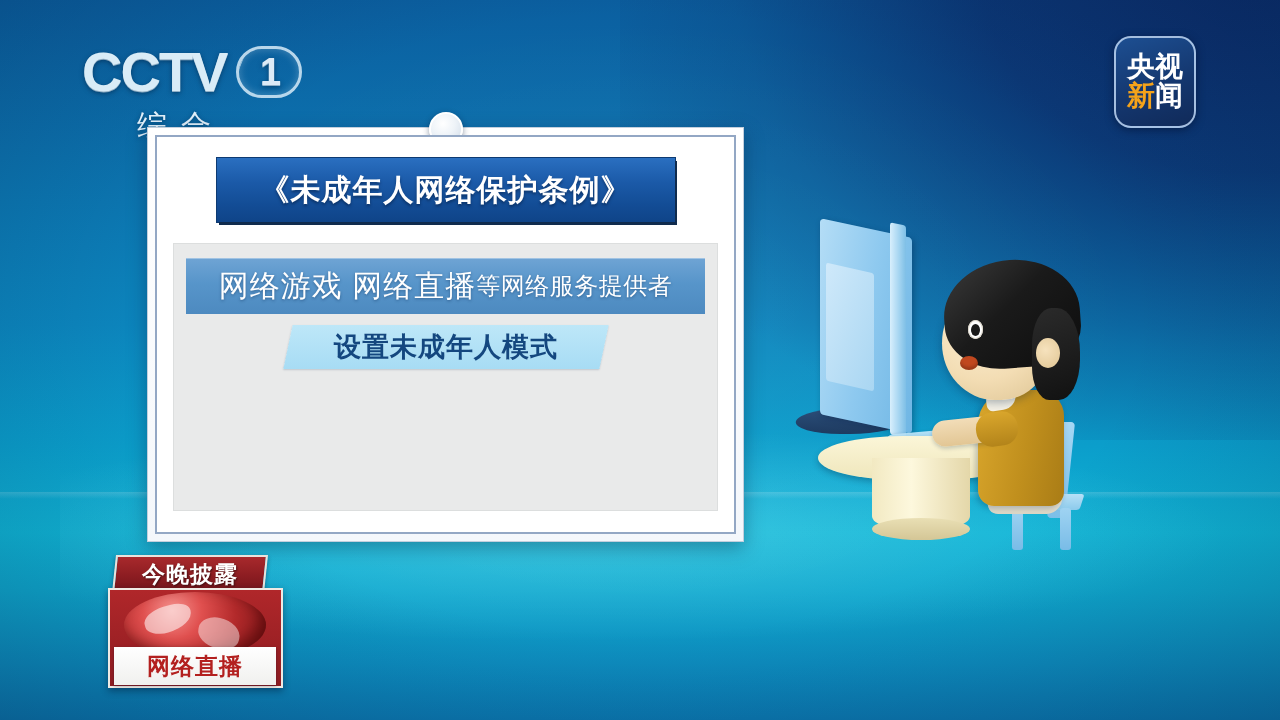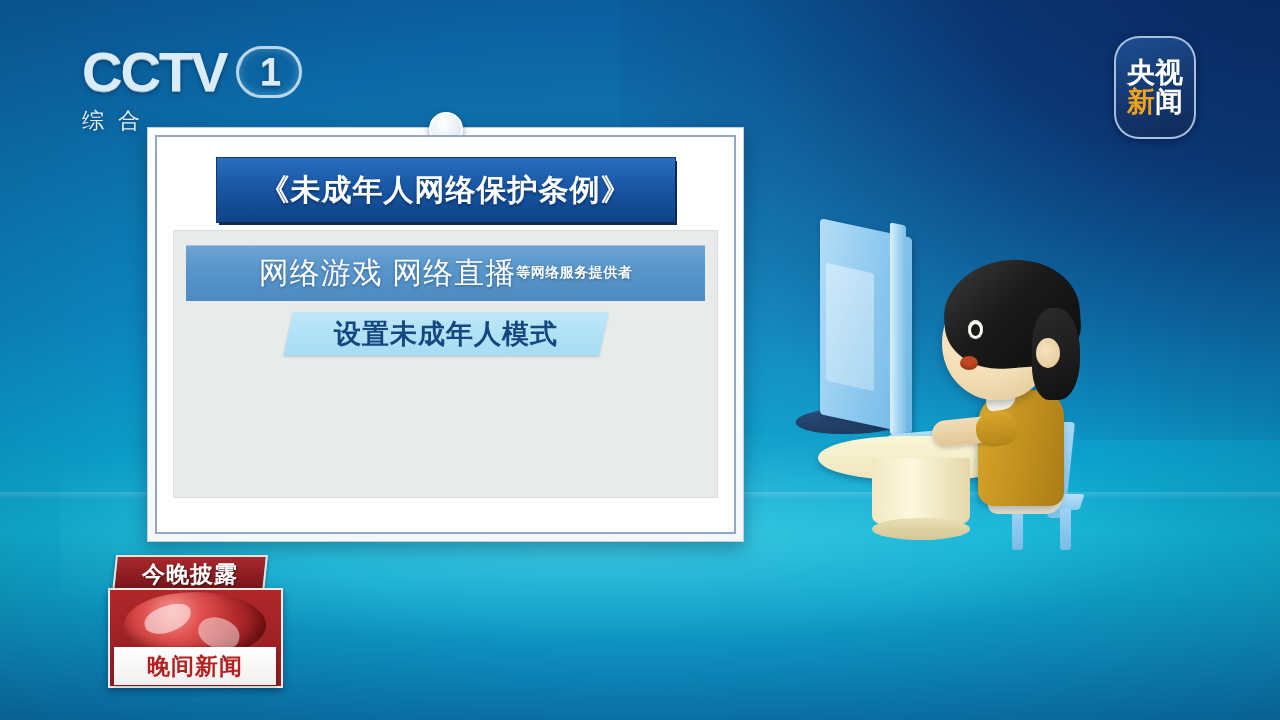--- a/index.html
+++ b/index.html
@@ -59,29 +59,29 @@
     display:flex; align-items:center; justify-content:center;
     font-size:38px; font-weight:bold; color:#dceaf6;
     position:relative; overflow:hidden;
     box-shadow:inset 0 0 8px rgba(255,255,255,0.25);
   }
   .cctv-slash{
     position:absolute; left:-8px; top:-12px; width:4px; height:84px;
     background:rgba(215,235,248,0.85); transform:rotate(22deg);
   }
   .cctv-sub{
-    margin-top:6px; width:198px;
-    font-size:22px; letter-spacing:14px; color:#e2f0fa; font-weight:500;
+    margin-top:6px; text-align:center; width:198px;
+    font-size:30px; letter-spacing:14px; color:#e2f0fa; font-weight:500;
     text-shadow:0 1px 4px rgba(0,30,60,0.5);
   }
 
   
   #news-badge{
-    position:absolute; left:1114px; top:36px; width:82px; height:103px;
-    border-radius:25px;
+    position:absolute; left:1114px; top:36px; width:82px; height:92px;
+    border-radius:17px;
     background:linear-gradient(160deg,#1d4f92 0%,#14376f 55%,#102a59 100%);
     border:2px solid rgba(190,215,245,0.85);
     box-shadow:0 2px 8px rgba(0,15,45,0.55);
     display:flex; flex-direction:column; align-items:center; justify-content:center;
     padding:5px 0;
   }
   .nb-row{ display:flex; font-size:28px; font-weight:bold; line-height:1.02; letter-spacing:0; }
   .nb-w{ color:#ffffff; }
   .nb-y{ color:#f5a31a; }
 
@@ -118,37 +118,37 @@
     display:flex; align-items:center; justify-content:center;
     box-shadow:2px 3px 0 #102b4d, 0 0 0 1px #0d3a72;
   }
   .title-chip span{
     color:#ffffff; font-size:30px; font-weight:bold; letter-spacing:1px;
     text-shadow:0 2px 3px rgba(0,20,50,0.5);
   }
 
   
   .grey-area{
-    margin-top:8px; height:268px;
+    margin-top:21px; height:268px;
     background:#e9eaea;
     border:1px solid #dcdede;
     padding:14px 12px 0 12px;
   }
   .blue-band{
     height:56px; width:100%;
     background:linear-gradient(180deg,#6fa4d4 0%,#5795ca 45%,#4d8ac0 100%);
     display:flex; align-items:center; justify-content:center;
     box-shadow:inset 0 1px 0 rgba(255,255,255,0.35);
   }
   .blue-band .big{
     color:#ffffff; font-size:30px; font-weight:500; letter-spacing:1px;
     text-shadow:0 1px 3px rgba(10,40,80,0.45);
   }
   .blue-band .small{
-    color:#ffffff; font-size:14px; font-weight:700; letter-spacing:0.5px;
+    color:#ffffff; font-size:24px; font-weight:400; letter-spacing:0.5px;
     text-shadow:0 1px 3px rgba(10,40,80,0.45);
   }
   .yellow-lines{
     margin-top:19px; text-align:center;
   }
   .yellow-lines div{
     font-size:25px; font-weight:bold; line-height:1.18;
     color:#faf4c8;
     -webkit-text-stroke:1.6px #2f5fa0;
     paint-order:stroke fill;
@@ -442,19 +442,19 @@
   <div id="lower-third">
 
     <div class="lt-badge">
       <div class="lt-tab">
         <span>今晚披露</span>
       </div>
       <div class="lt-globe-box">
         <div class="lt-globe"></div>
       </div>
       <div class="lt-name">
-        <span>晚间新闻</span>
+        <span>网络直播</span>
       </div>
     </div>
 
   </div>
 
 </div>
 
 </body></html>

